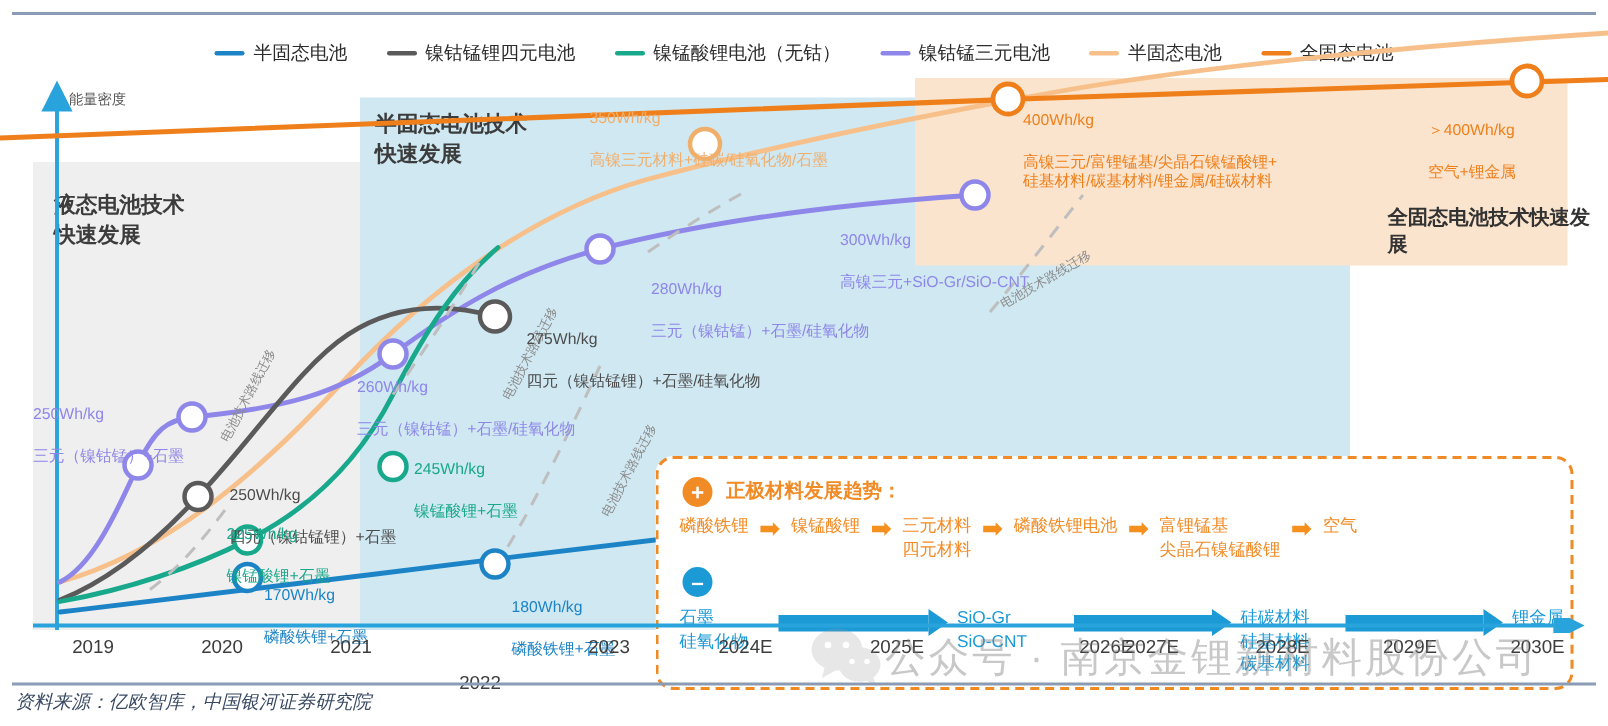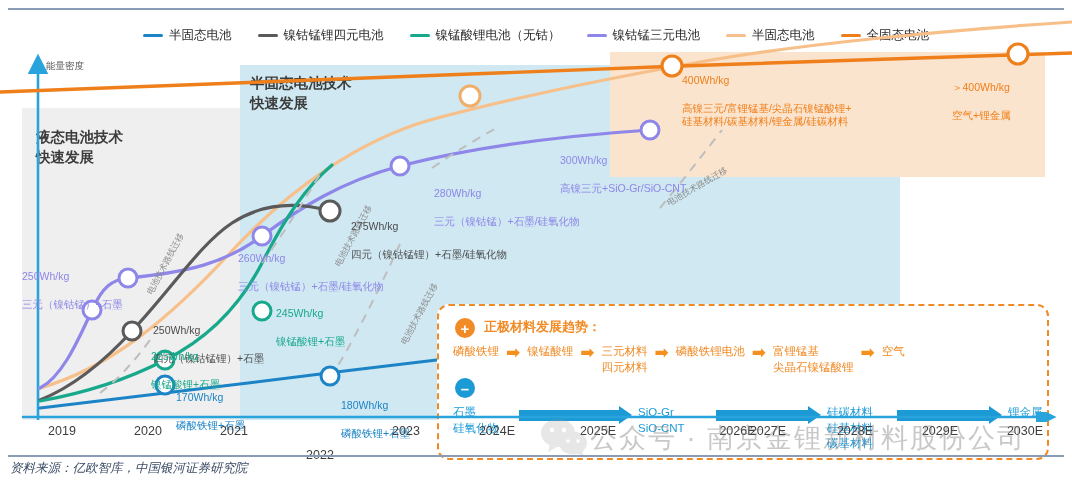--- a/index.html
+++ b/index.html
@@ -109,20 +109,21 @@
   <div class="plot">
 
     <div class="zone" style="left:22px;top:60px;width:620px;height:312px;background:#EFEFEF;"></div>
     <div class="zone" style="left:240px;top:17px;width:660px;height:355px;background:#CFE8F2;"></div>
     <div class="zone" style="left:610px;top:4px;width:435px;height:125px;background:#FBE4CD;"></div>
 
     <div class="zone-text" style="left:36px;top:80px;">液态电池技术
 快速发展</div>
     <div class="zone-text" style="left:250px;top:26px;">半固态电池技术
 快速发展</div>
+    <div class="zone-text small" style="left:925px;top:88px;font-weight:700;">全固态电池技术快速发展</div>
 
     <svg class="curves" viewBox="0 0 1072 372" preserveAspectRatio="none">
 
       <defs>
         <marker id="ar-blue" markerWidth="8" markerHeight="8" refX="4" refY="4" orient="auto">
           <path d="M0,0 L8,4 L0,8 z" fill="#29A3DC"></path>
         </marker>
       </defs>
       <line x1="38" y1="372" x2="38" y2="16" stroke="#29A3DC" stroke-width="2.6" marker-end="url(#ar-blue)"></line>
 
@@ -214,20 +215,24 @@
     <div class="ann" style="left:341px;top:337px;color:#1C84C6;">
       <div>180Wh/kg</div>
       <div>磷酸铁锂+石墨</div>
     </div>
 
     <div class="ann" style="left:434px;top:125px;color:#8E86E8;">
       <div>280Wh/kg</div>
       <div>三元（镍钴锰）+石墨/硅氧化物</div>
     </div>
 
+    <div class="ann" style="left:393px;top:11px;color:#F0AE6B;">
+      <div>350Wh/kg</div>
+      <div>高镍三元材料+硅碳/硅氧化物/石墨</div>
+    </div>
 
     <div class="ann" style="left:560px;top:92px;color:#8E86E8;">
       <div>300Wh/kg</div>
       <div>高镍三元+SiO-Gr/SiO-CNT</div>
     </div>
 
     <div class="ann" style="left:682px;top:12px;color:#EF7F1A;">
       <div>400Wh/kg</div>
       <div>高镍三元/富锂锰基/尖晶石镍锰酸锂+
 硅基材料/碳基材料/锂金属/硅碳材料</div>

